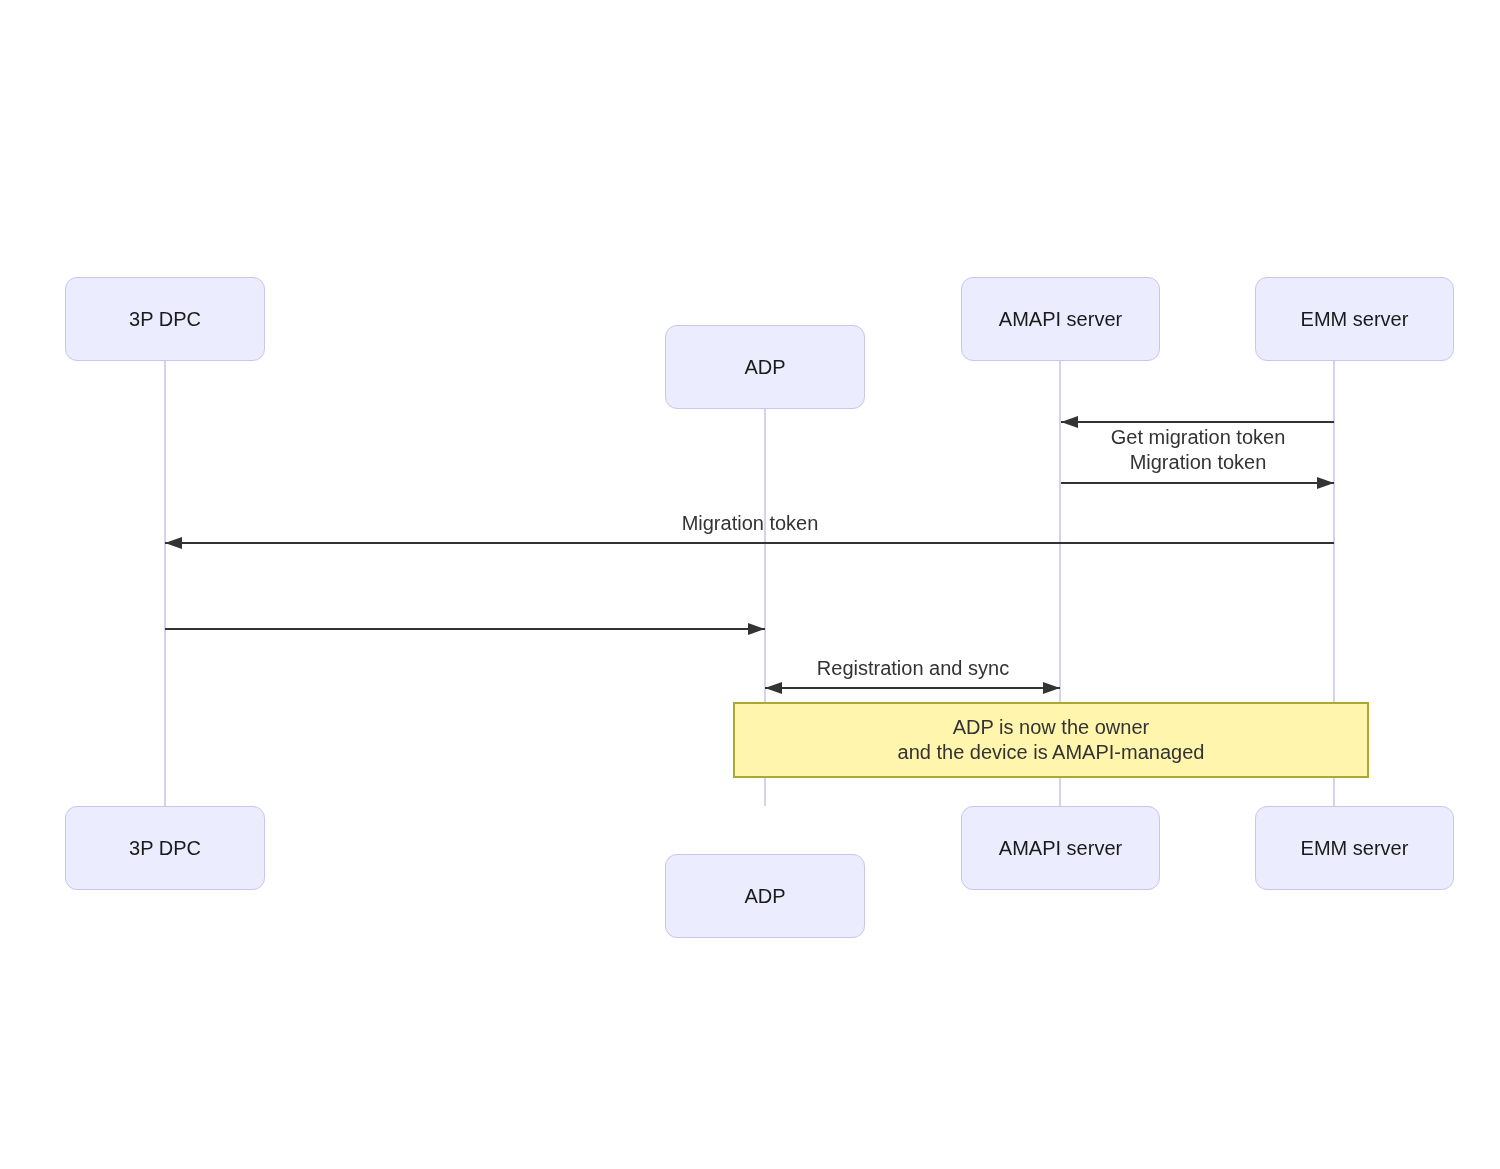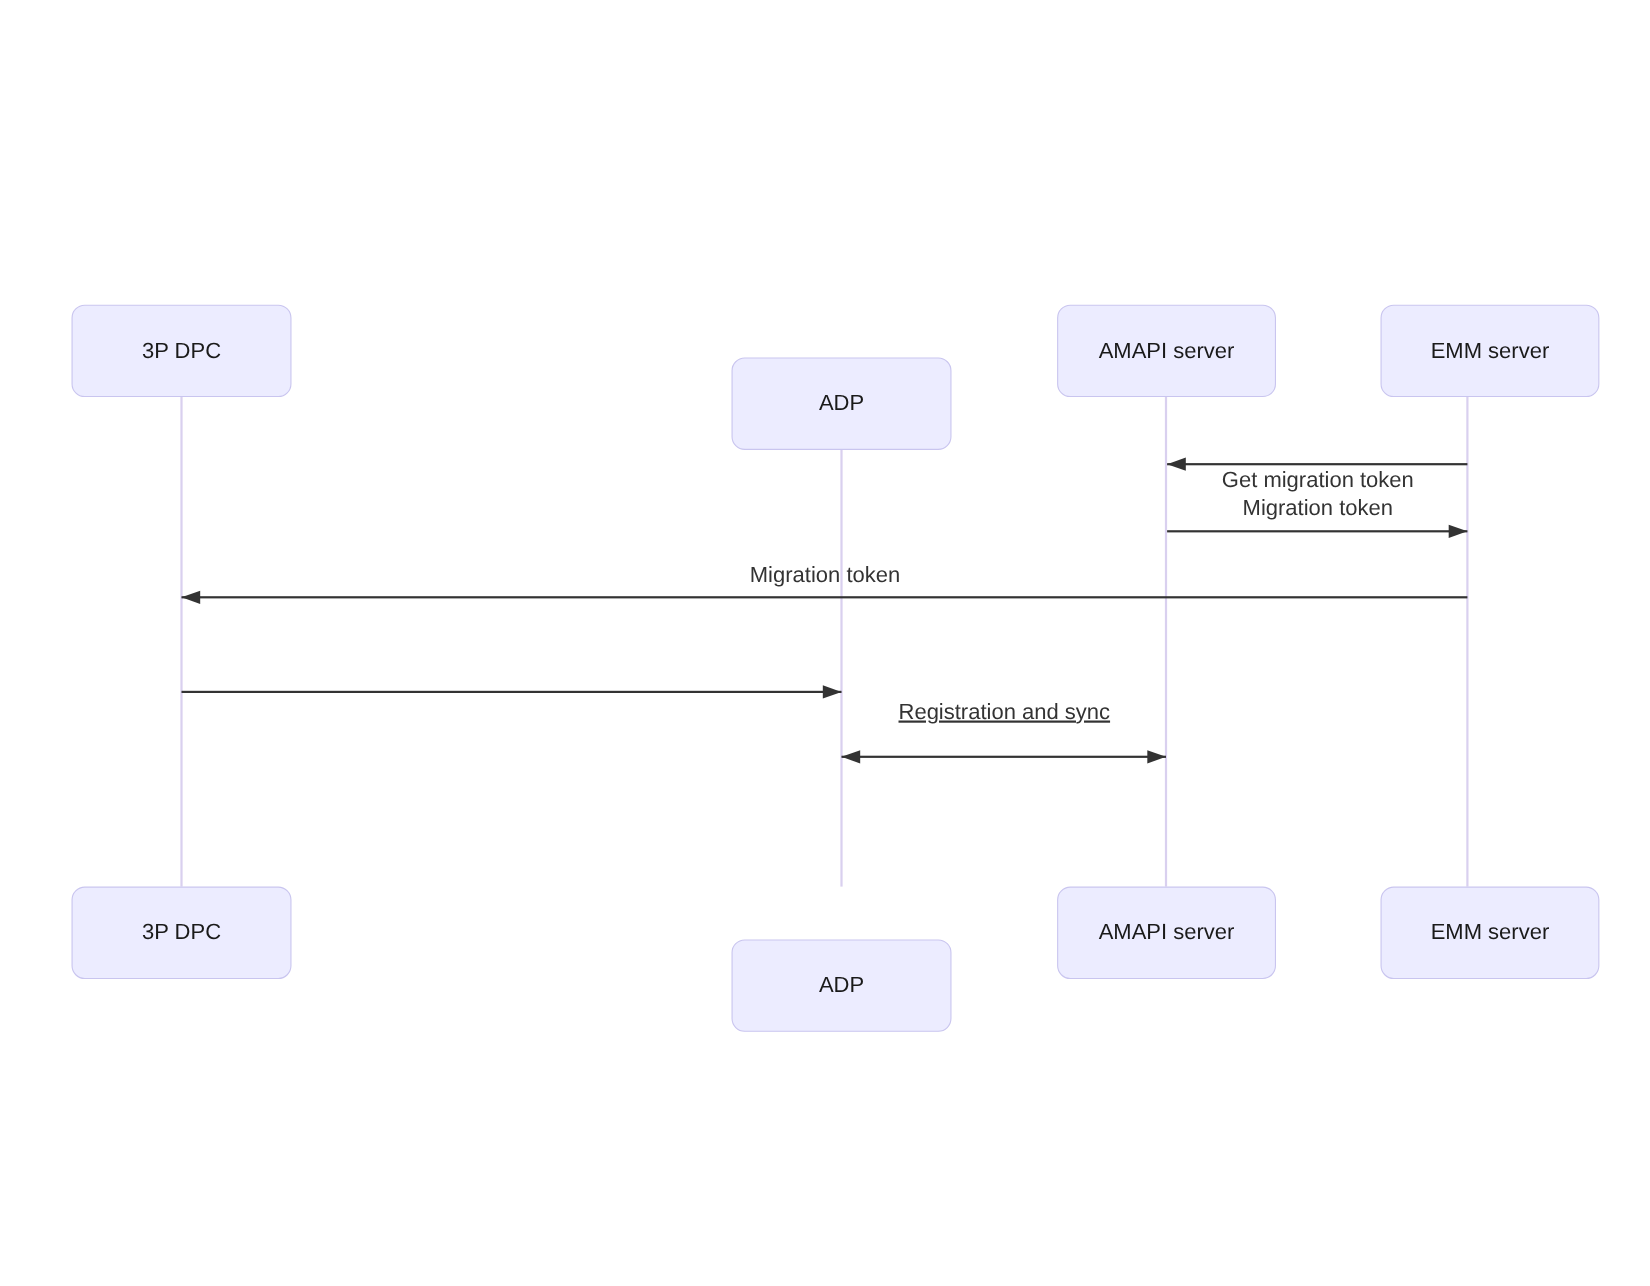--- a/index.html
+++ b/index.html
@@ -53,21 +53,21 @@
     position:absolute;
     font-size:20px;line-height:24px;
     color:var(--text);
     text-align:center;
     white-space:pre-line;
   }
   .ml1{left:1048px;width:300px;top:390px;margin-top:35px;}
   .ml2{left:1048px;width:300px;top:450px;}
   .ml3{left:600px;width:300px;top:511px;}
   .ml4{left:115px;width:700px;top:572px;}
-  .ml5{left:763px;width:300px;top:636px;text-decoration:underline;}
+  .ml5{left:763px;width:300px;top:656px;}
 
   .arrow{
     position:absolute;height:2px;
     background:var(--arrow);
   }
   .ar1{left:1061px;width:273px;top:421px;}
   .ar2{left:1061px;width:273px;top:482px;}
   .ar3{left:165px;width:1169px;top:542px;}
   .ar4{left:165px;width:600px;top:628px;}
   .ar5{left:765px;width:295px;top:687px;}
@@ -130,20 +130,24 @@
   <div class="arrow ar4">
     <span class="head head-right"></span>
   </div>
 
   <div class="msg-label ml5">Registration and sync</div>
   <div class="arrow ar5">
     <span class="head head-left"></span>
     <span class="head head-right"></span>
   </div>
 
+  <div class="note">
+    <span>ADP is now the owner
+and the device is AMAPI-managed</span>
+  </div>
 
   <div class="actor row-bottom a1">
     <span>3P DPC</span>
   </div>
   <div class="actor row-bottom a2">
     <span>ADP</span>
   </div>
   <div class="actor row-bottom a3">
     <span>AMAPI server</span>
   </div>

